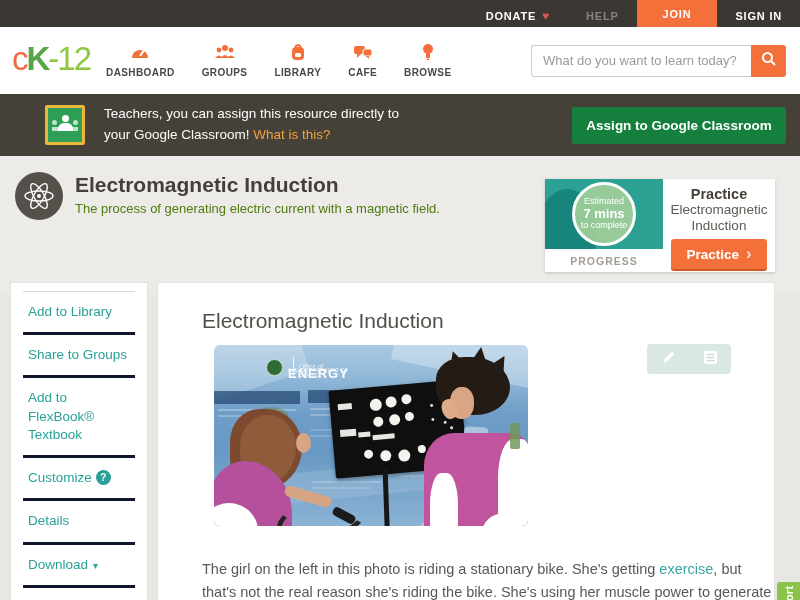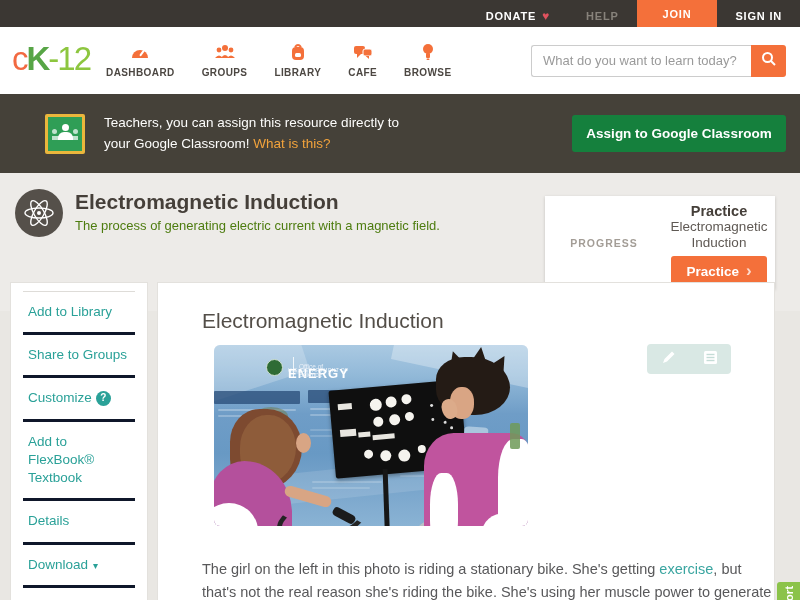--- a/index.html
+++ b/index.html
@@ -22,21 +22,21 @@
   .nav-items { display:flex; gap:27px; margin-left:16px; }
   .nav-item { display:flex; flex-direction:column; align-items:center; gap:2px; cursor:pointer; }
   .nav-item .lbl { font-size:10px; font-weight:bold; color:#4c4742; letter-spacing:.4px; }
   .nav-item svg { height:18px; }
   .search { margin-left:auto; display:flex; }
   .search input { width:220px; height:32px; border:1px solid #ccc; border-right:none; border-radius:3px 0 0 3px; padding:0 11px; font-size:13px; color:#555; font-family:"Liberation Sans",sans-serif; }
   .search input::placeholder { color:#9a9a9a; }
   .search button { width:35px; height:32px; background:#f4703a; border:none; border-radius:0 3px 3px 0; cursor:pointer; display:flex; align-items:center; justify-content:center; }
 
   
-  .banner { height:79px; background:#454139; display:flex; align-items:center; padding:0 14px 0 45px; }
+  .banner { height:62px; background:#454139; display:flex; align-items:center; padding:0 14px 0 45px; }
   .gc-icon { width:40px; height:40px; background:#eab63c; border-radius:2px; padding:3px; cursor:pointer; flex:none; }
   .gc-inner { width:100%; height:100%; background:#2f9e56; position:relative; }
   .gc-inner .p-head { position:absolute; left:14px; top:7px; width:7px; height:7px; border-radius:50%; background:#fff; }
   .gc-inner .p-body { position:absolute; left:10px; top:15px; width:15px; height:8px; border-radius:6px 6px 0 0; background:#fff; }
   .gc-inner .p-side-l,.gc-inner .p-side-r { position:absolute; top:12px; width:5px; height:5px; border-radius:50%; background:#bfe3cd; }
   .gc-inner .p-side-l { left:4px; } .gc-inner .p-side-r { right:4px; }
   .gc-inner .p-bar { position:absolute; left:4px; top:19px; width:7px; height:4px; background:#bfe3cd; }
   .gc-inner .p-bar2 { position:absolute; right:4px; top:19px; width:7px; height:4px; background:#bfe3cd; }
   .banner-text { margin-left:19px; color:#fdfdfc; font-size:13.5px; line-height:1.55; }
   .banner-link { color:#f2a33c; cursor:pointer; }
@@ -225,20 +225,28 @@
           <ellipse rx="14" ry="5" transform="rotate(-60)"></ellipse>
         </g>
         <circle r="2" fill="#fff"></circle>
       </svg>
   </div>
   <div class="ph-title">Electromagnetic Induction</div>
   <div class="ph-sub">The process of generating electric current with a magnetic field.</div>
 
   <div class="practice-card">
     <div class="pc-left">
+      <div class="pc-img">
+        <div class="pc-head"></div>
+        <div class="pc-circle">
+          <span class="e1">Estimated</span>
+          <span class="e2">7 mins</span>
+          <span class="e3">to complete</span>
+        </div>
+      </div>
       <div class="pc-progress">PROGRESS</div>
     </div>
     <div class="pc-right">
       <div class="pc-title">Practice</div>
       <div class="pc-subj">
         <span>Electromagnetic</span><br>
         <span>Induction</span>
       </div>
       <button class="pc-btn">
         <span>Practice</span>
@@ -247,22 +255,22 @@
     </div>
   </div>
 </div>
 
 <div class="content">
 
   <div class="sidebar-card">
     <ul>
       <li>Add to Library</li>
       <li>Share to Groups</li>
+      <li>Add to FlexBook® Textbook</li>
       <li><span>Customize</span><span class="help-dot">?</span></li>
-      <li>Add to FlexBook® Textbook</li>
       <li>Details</li>
       <li><span>Download</span><span class="caret">▾</span></li>
 
     </ul>
   </div>
 
   <div class="main-card">
     <div class="doc-heading">Electromagnetic Induction</div>
 
     <div class="edit-toolbar">

